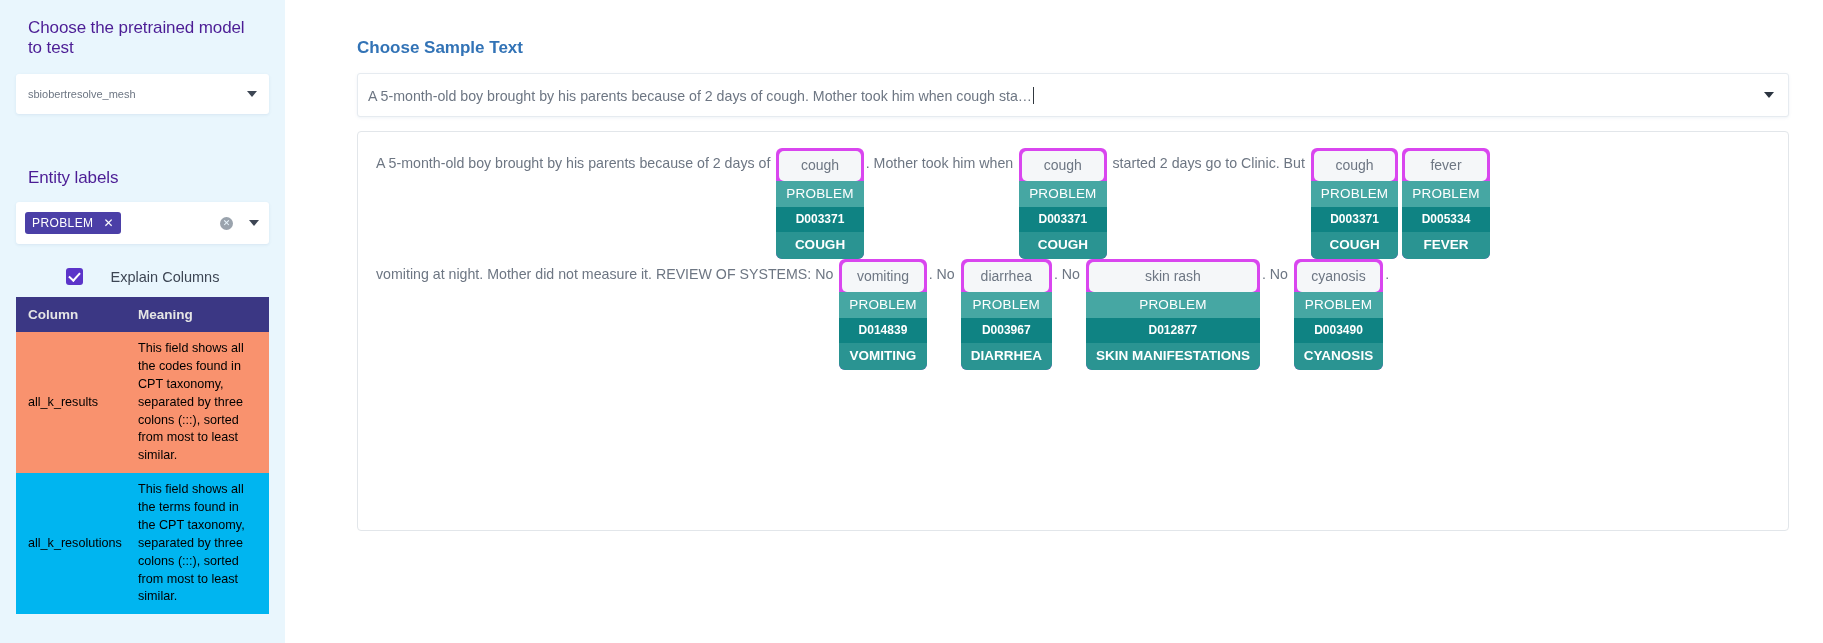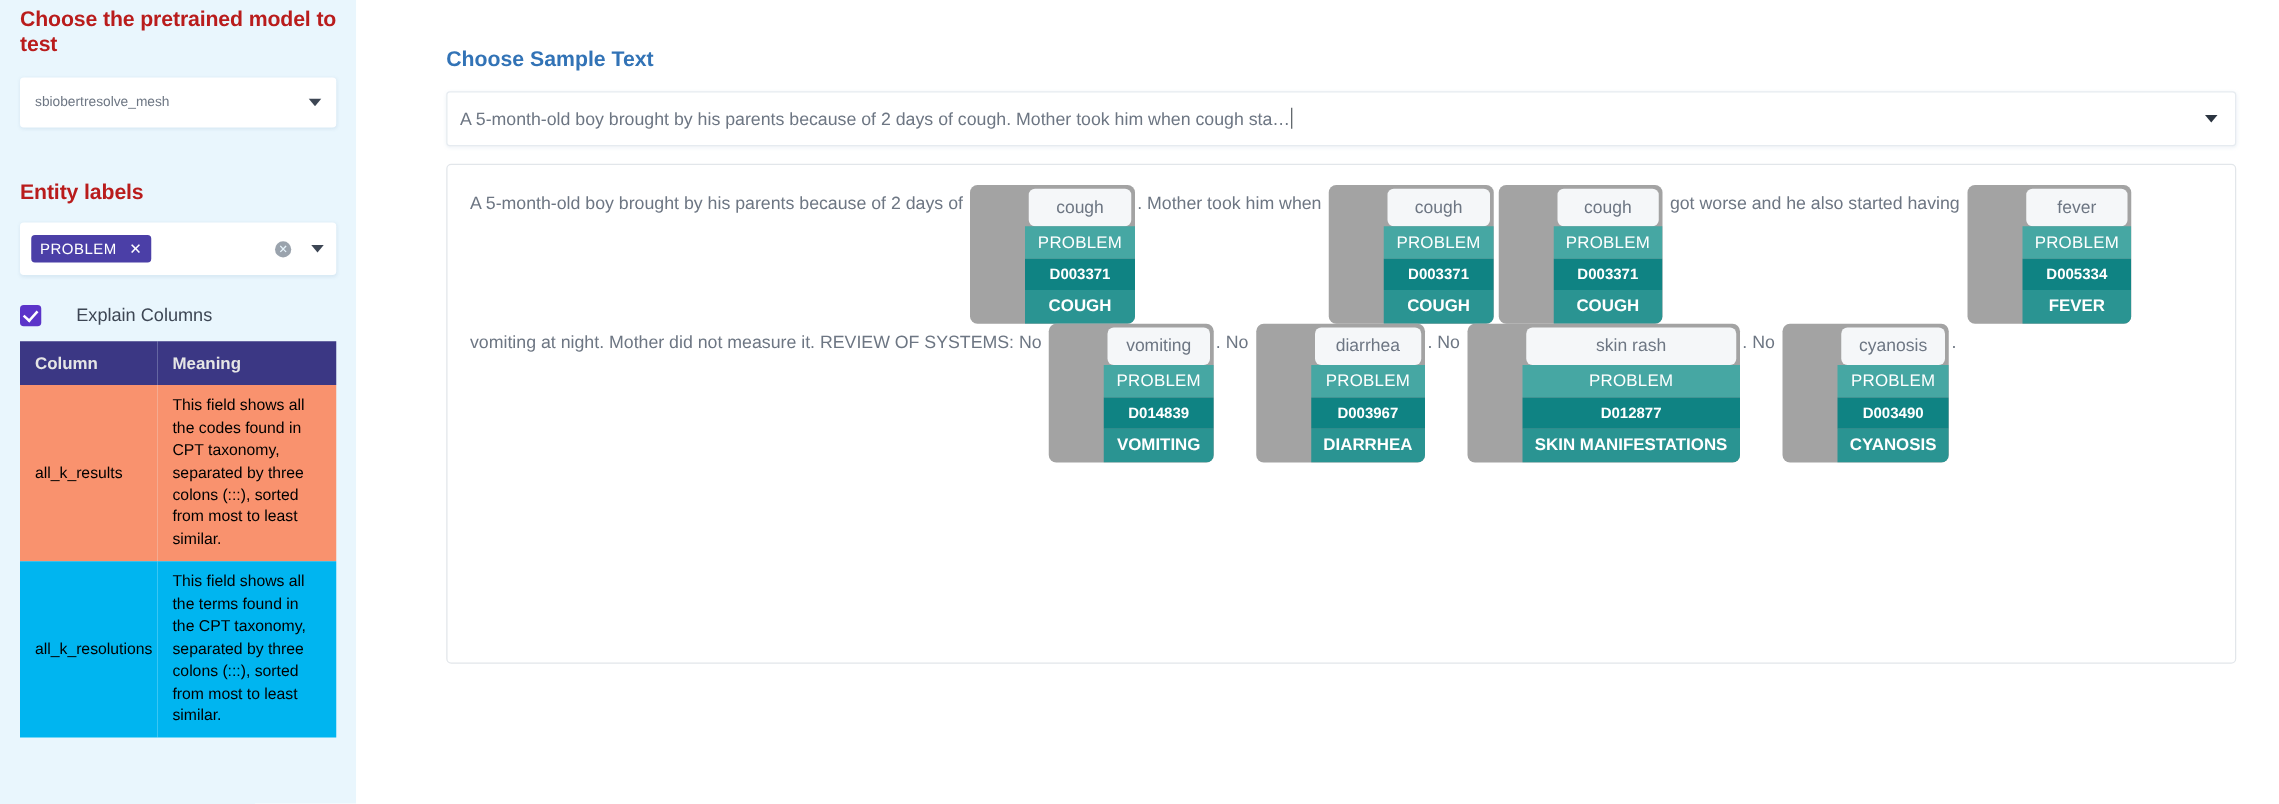--- a/index.html
+++ b/index.html
@@ -14,25 +14,25 @@
 
   
   .sidebar {
     width: 285px; min-width: 285px; height: 643px;
     background: #e9f6fd;
     position: relative;
     padding: 0 16px;
     overflow: hidden;
   }
   .sidebar-heading {
-    color: #b91c1c;
+    color: #4c1d95;
     font-size: 17px;
-    font-weight: 700;
+    font-weight: 400;
     letter-spacing: -0.1px;
-    margin: 0;
+    margin: 12px;
     padding-top: 6px;
   }
   .sidebar-heading.entity { padding-top: 0; }
 
   .select-box {
     margin-top: 16px;
     height: 40px;
     background: #ffffff;
     border-radius: 3px;
     box-shadow: 0 1px 3px rgba(100,140,180,0.14);
@@ -85,20 +85,21 @@
   .ms-right { margin-left: auto; display: flex; align-items: center; gap: 8px; }
   .clear-circle {
     width: 13px; height: 13px; border-radius: 50%;
     background: #9aa3ad; color: #e9f6fd;
     font-size: 9px; line-height: 13px; text-align: center;
   }
 
   .checkbox-row {
     display: flex; align-items: center; gap: 28px;
     margin-top: 24px;
+    justify-content: center;
   }
   .checkbox {
     width: 17px; height: 17px;
     background: #5b34c9; border-radius: 3px;
     position: relative; flex: none;
   }
   .checkbox:after {
     content: "";
     position: absolute; left: 5px; top: 2px;
     width: 5px; height: 9px;
@@ -193,26 +194,25 @@
     font-size: 14.2px;
     line-height: 30px;
     white-space: pre;
     padding-top: 0px;
   }
 
   
   .chip {
     display: inline-flex;
     flex-direction: column;
-    background: #a3a3a3;
+    background: #d946ef;
     border-radius: 6px;
     overflow: hidden;
     margin: 0 2px;
     flex: none;
-    padding-left: 44px;
   }
   .chip-token {
     background: #f5f7f9;
     color: #6d7683;
     font-size: 14px;
     text-align: center;
     padding: 5px 14px 6px 14px;
     margin: 3px 3px 0 3px;
     border-radius: 5px;
     line-height: 19px;
@@ -320,27 +320,27 @@
               <span class="chip-code">D003371</span>
               <span class="chip-resolution">COUGH</span>
             </span>
             <span class="ann-text">. Mother took him when </span>
             <span class="chip">
               <span class="chip-token">cough</span>
               <span class="chip-label">PROBLEM</span>
               <span class="chip-code">D003371</span>
               <span class="chip-resolution">COUGH</span>
             </span>
+            <span class="ann-text"> started 2 days go to Clinic. But </span>
             <span class="chip">
               <span class="chip-token">cough</span>
               <span class="chip-label">PROBLEM</span>
               <span class="chip-code">D003371</span>
               <span class="chip-resolution">COUGH</span>
             </span>
-            <span class="ann-text"> got worse and he also started having </span>
             <span class="chip">
               <span class="chip-token">fever</span>
               <span class="chip-label">PROBLEM</span>
               <span class="chip-code">D005334</span>
               <span class="chip-resolution">FEVER</span>
             </span>
           </div>
         <div class="ann-line" id="ann-line-1">
             <span class="ann-text">vomiting at night. Mother did not measure it. REVIEW OF SYSTEMS: No </span>
             <span class="chip">

